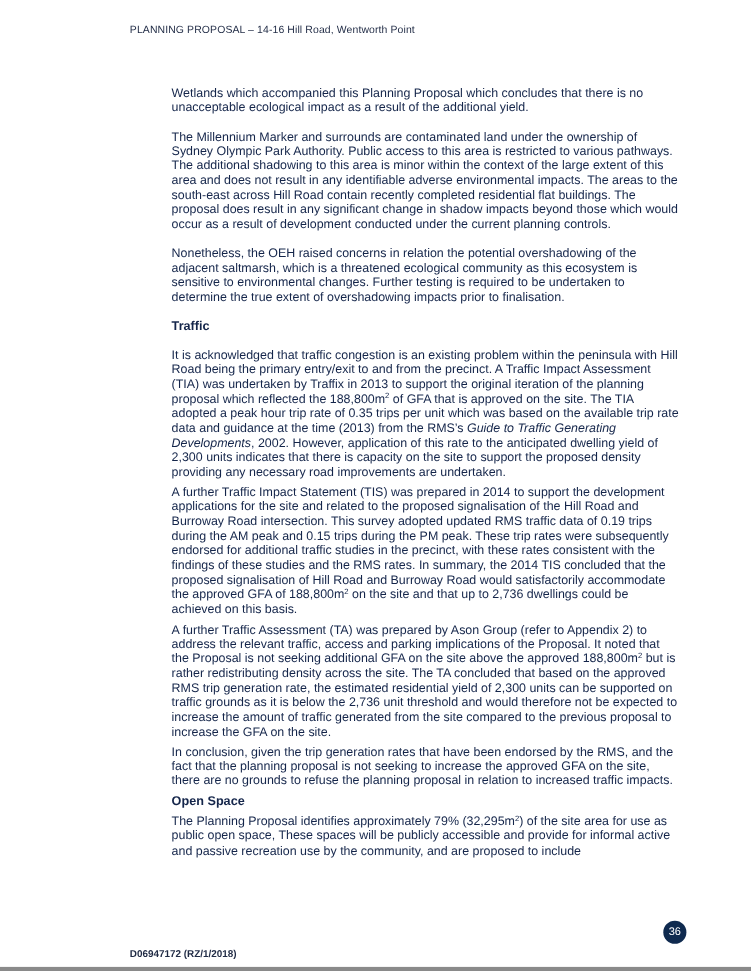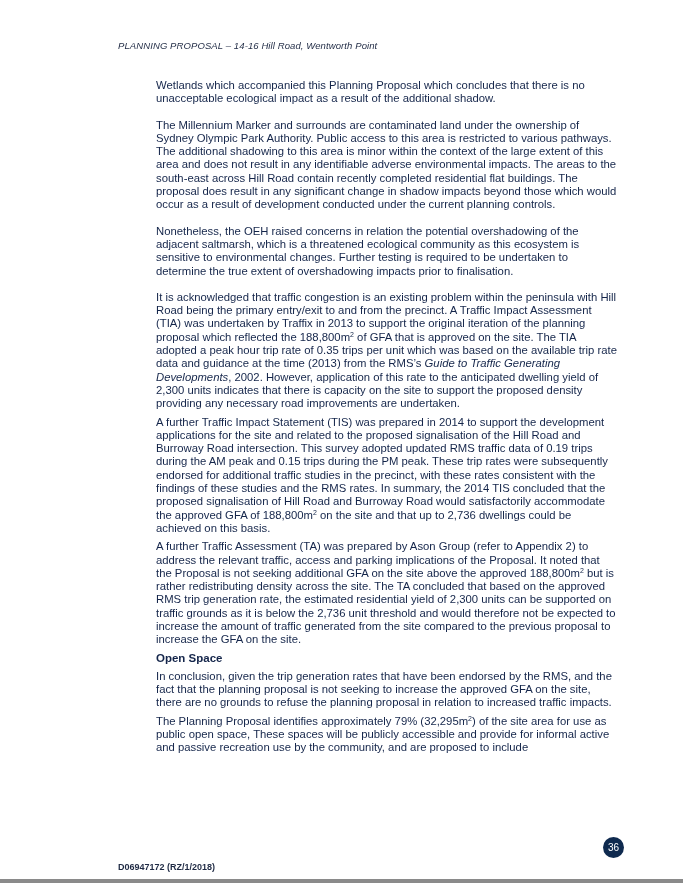--- a/index.html
+++ b/index.html
@@ -1,45 +1,46 @@
 <!DOCTYPE html>
 <html><head>
 <meta charset="utf-8">
 <style>
   html, body { margin: 0; padding: 0; background: #ffffff; }
   body { width: 683px; height: 883px; position: relative; overflow: hidden; font-family: "Liberation Sans", sans-serif; }
-  .header { position: absolute; left: 118px; top: 40px; font-size: 9.5px; font-style: italic; color: #1f2a44; letter-spacing: 0.1px; }
+  .header { position: absolute; left: 118px; top: 22px; font-size: 9.5px; color: #1f2a44; letter-spacing: 0.1px; }
   .content { position: absolute; left: 156px; top: 79px; width: 462px; color: #14254a; font-size: 11.3px; line-height: 13.3px; }
   .content p { margin: 0; }
   .gap-lg { margin-top: 13px !important; }
   .gap-sm { margin-top: 5px !important; }
   .heading { font-weight: bold; font-size: 11.5px; color: #14254a; }
   sup { font-size: 7px; line-height: 0; vertical-align: 4px; }
   .footer-id { position: absolute; left: 118px; top: 842px; font-size: 9px; font-weight: bold; color: #1f2a44; margin-top: 20px; }
   .page-num { position: absolute; left: 603px; top: 837px; width: 21px; height: 21px; border-radius: 50%; background: #0f2a4f; color: #ffffff; font-size: 10px; display: flex; align-items: center; justify-content: center; }
   .bottom-rule { position: absolute; left: 0; top: 879px; width: 683px; height: 4px; background: #8a8a8a; }
 </style>
 </head>
 <body>
 
 <div class="header">PLANNING PROPOSAL – 14-16 Hill Road, Wentworth Point</div>
 
 <div class="content">
-  <p>Wetlands which accompanied this Planning Proposal which concludes that there is no unacceptable ecological impact as a result of the additional shadow.</p>
+  <p>Wetlands which accompanied this Planning Proposal which concludes that there is no unacceptable ecological impact as a result of the additional yield.</p>
   <p class="gap-lg">The Millennium Marker and surrounds are contaminated land under the ownership of Sydney Olympic Park Authority. Public access to this area is restricted to various pathways. The additional shadowing to this area is minor within the context of the large extent of this area and does not result in any identifiable adverse environmental impacts. The areas to the south-east across Hill Road contain recently completed residential flat buildings. The proposal does result in any significant change in shadow impacts beyond those which would occur as a result of development conducted under the current planning controls.</p>
   <p class="gap-lg">Nonetheless, the OEH raised concerns in relation the potential overshadowing of the adjacent saltmarsh, which is a threatened ecological community as this ecosystem is sensitive to environmental changes. Further testing is required to be undertaken to determine the true extent of overshadowing impacts prior to finalisation.</p>
+  <p class="gap-lg heading">Traffic</p>
 
   <p class="gap-lg"><span>It is acknowledged that traffic congestion is an existing problem within the peninsula with Hill Road being the primary entry/exit to and from the precinct. A Traffic Impact Assessment (TIA) was undertaken by Traffix in 2013 to support the original iteration of the planning proposal which reflected the 188,800m</span><sup>2</sup><span> of GFA that is approved on the site. The TIA adopted a peak hour trip rate of 0.35 trips per unit which was based on the available trip rate data and guidance at the time (2013) from the RMS’s </span><em>Guide to Traffic Generating Developments</em><span>, 2002. However, application of this rate to the anticipated dwelling yield of 2,300 units indicates that there is capacity on the site to support the proposed density providing any necessary road improvements are undertaken.</span></p>
 
   <p class="gap-sm"><span>A further Traffic Impact Statement (TIS) was prepared in 2014 to support the development applications for the site and related to the proposed signalisation of the Hill Road and Burroway Road intersection. This survey adopted updated RMS traffic data of 0.19 trips during the AM peak and 0.15 trips during the PM peak. These trip rates were subsequently endorsed for additional traffic studies in the precinct, with these rates consistent with the findings of these studies and the RMS rates. In summary, the 2014 TIS concluded that the proposed signalisation of Hill Road and Burroway Road would satisfactorily accommodate the approved GFA of 188,800m</span><sup>2</sup><span> on the site and that up to 2,736 dwellings could be achieved on this basis.</span></p>
 
   <p class="gap-sm"><span>A further Traffic Assessment (TA) was prepared by Ason Group (refer to Appendix 2) to address the relevant traffic, access and parking implications of the Proposal. It noted that the Proposal is not seeking additional GFA on the site above the approved 188,800m</span><sup>2</sup><span> but is rather redistributing density across the site. The TA concluded that based on the approved RMS trip generation rate, the estimated residential yield of 2,300 units can be supported on traffic grounds as it is below the 2,736 unit threshold and would therefore not be expected to increase the amount of traffic generated from the site compared to the previous proposal to increase the GFA on the site.</span></p>
 
+  <p class="gap-sm">In conclusion, given the trip generation rates that have been endorsed by the RMS, and the fact that the planning proposal is not seeking to increase the approved GFA on the site, there are no grounds to refuse the planning proposal in relation to increased traffic impacts.</p>
+
   <p class="gap-sm heading">Open Space</p>
-
-  <p class="gap-sm">In conclusion, given the trip generation rates that have been endorsed by the RMS, and the fact that the planning proposal is not seeking to increase the approved GFA on the site, there are no grounds to refuse the planning proposal in relation to increased traffic impacts.</p>
 
   <p class="gap-sm"><span>The Planning Proposal identifies approximately 79% (32,295m</span><sup>2</sup><span>) of the site area for use as public open space, These spaces will be publicly accessible and provide for informal active and passive recreation use by the community, and are proposed to include</span></p>
 </div>
 
 <div class="footer-id">D06947172 (RZ/1/2018)</div>
 <div class="page-num" style="background: rgb(15, 42, 79);">36</div>
 <div class="bottom-rule"></div>
 
 </body></html>

